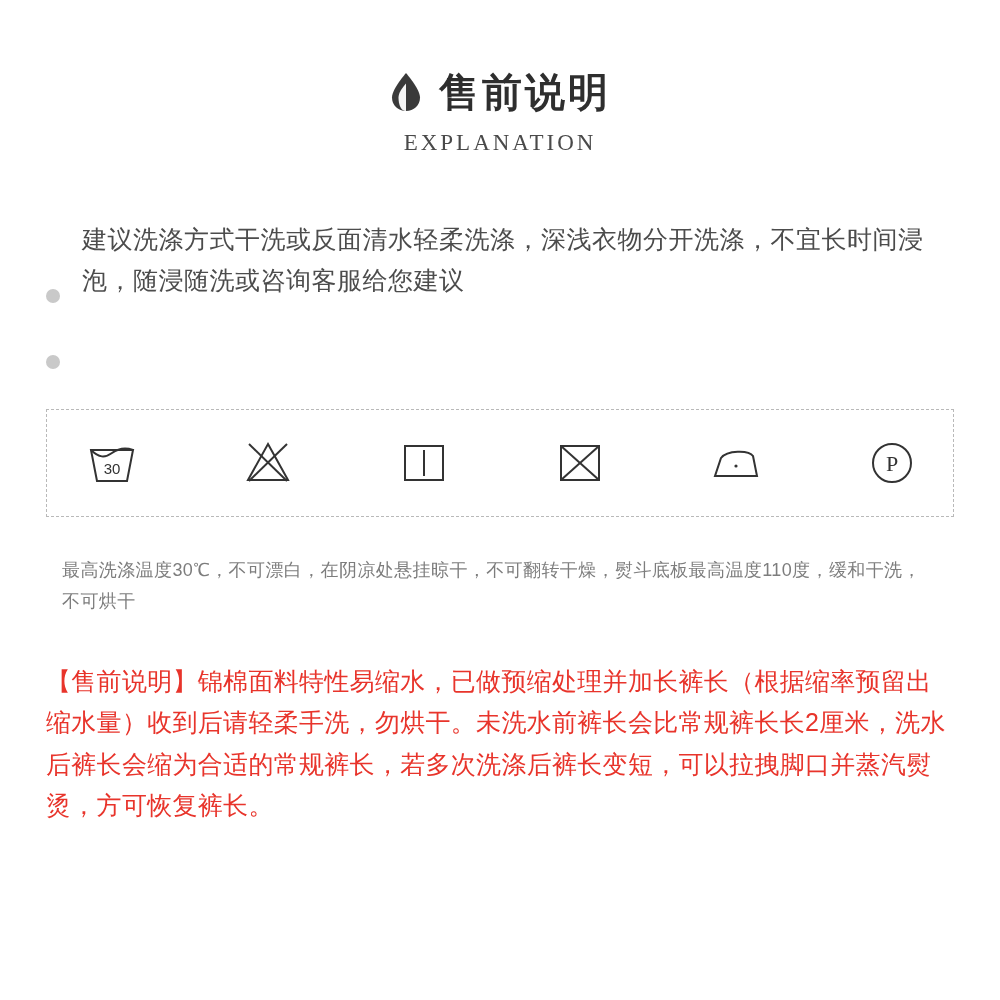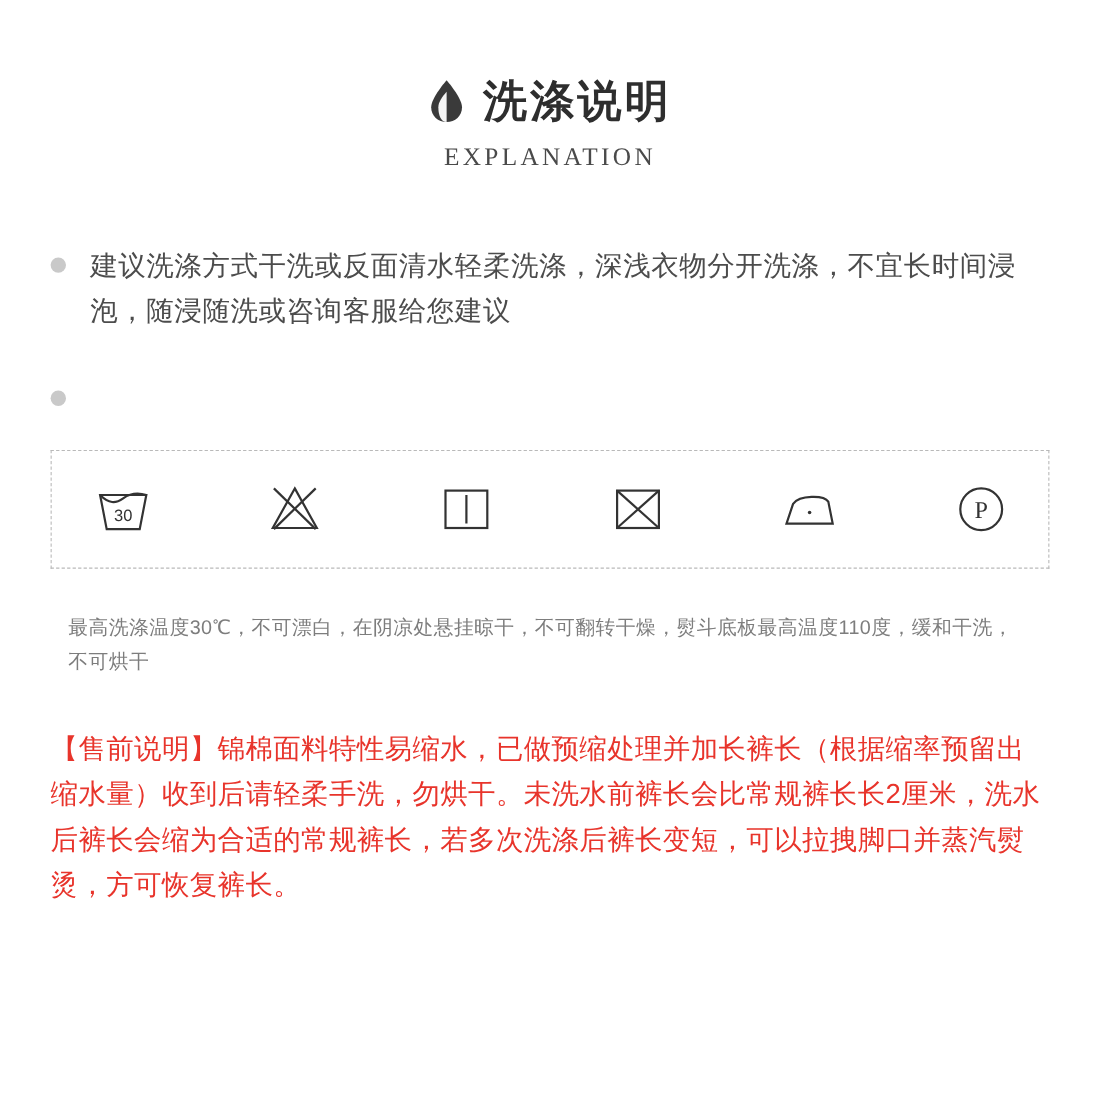--- a/index.html
+++ b/index.html
@@ -57,22 +57,23 @@
   }
 
   
   .bullets {
     margin-top: 66px;
     padding-left: 46px;
     padding-right: 40px;
   }
   .bullet-row {
     display: flex;
-    align-items: flex-start;
+    align-items: flex-end;
     margin-bottom: 40px;
+    font-family: Liberation Mono, monospace;
   }
   .bullet-dot {
     width: 14px;
     height: 14px;
     border-radius: 50%;
     background: #c9c9c9;
     flex: 0 0 auto;
     margin-top: 12px;
     margin-right: 22px;
   }
@@ -127,21 +128,21 @@
 
   <div class="header">
     <div class="header-title-row">
       <span>
         <svg class="drop-icon" viewBox="0 0 34 40" xmlns="http://www.w3.org/2000/svg">
           <path d="M17 1 C17 1 3 17 3 25.5 C3 33.5 9.3 39 17 39 C24.7 39 31 33.5 31 25.5 C31 17 17 1 17 1 Z" fill="#3a3a3a"></path>
           <path d="M9.5 25.5 C9.5 21 13 16 17 11.5 L17 39 C12 39 9.5 33 9.5 25.5 Z" fill="#ffffff" opacity="0.95"></path>
           <path d="M17 11.5 C21 16 24.5 21 24.5 25.5 C24.5 31 21.5 35.5 17 36.5 Z" fill="#ffffff" opacity="0"></path>
         </svg>
       </span>
-      <div class="header-title">洗涤说明</div>
+      <div class="header-title">售前说明</div>
     </div>
     <div class="header-sub">EXPLANATION</div>
   </div>
 
   <div class="bullets">
     <div class="bullet-row">
       <span class="bullet-dot"></span>
       <div class="bullet-text">建议洗涤方式干洗或反面清水轻柔洗涤，深浅衣物分开洗涤，不宜长时间浸泡，随浸随洗或咨询客服给您建议</div>
     </div>
     <div class="bullet-row">

